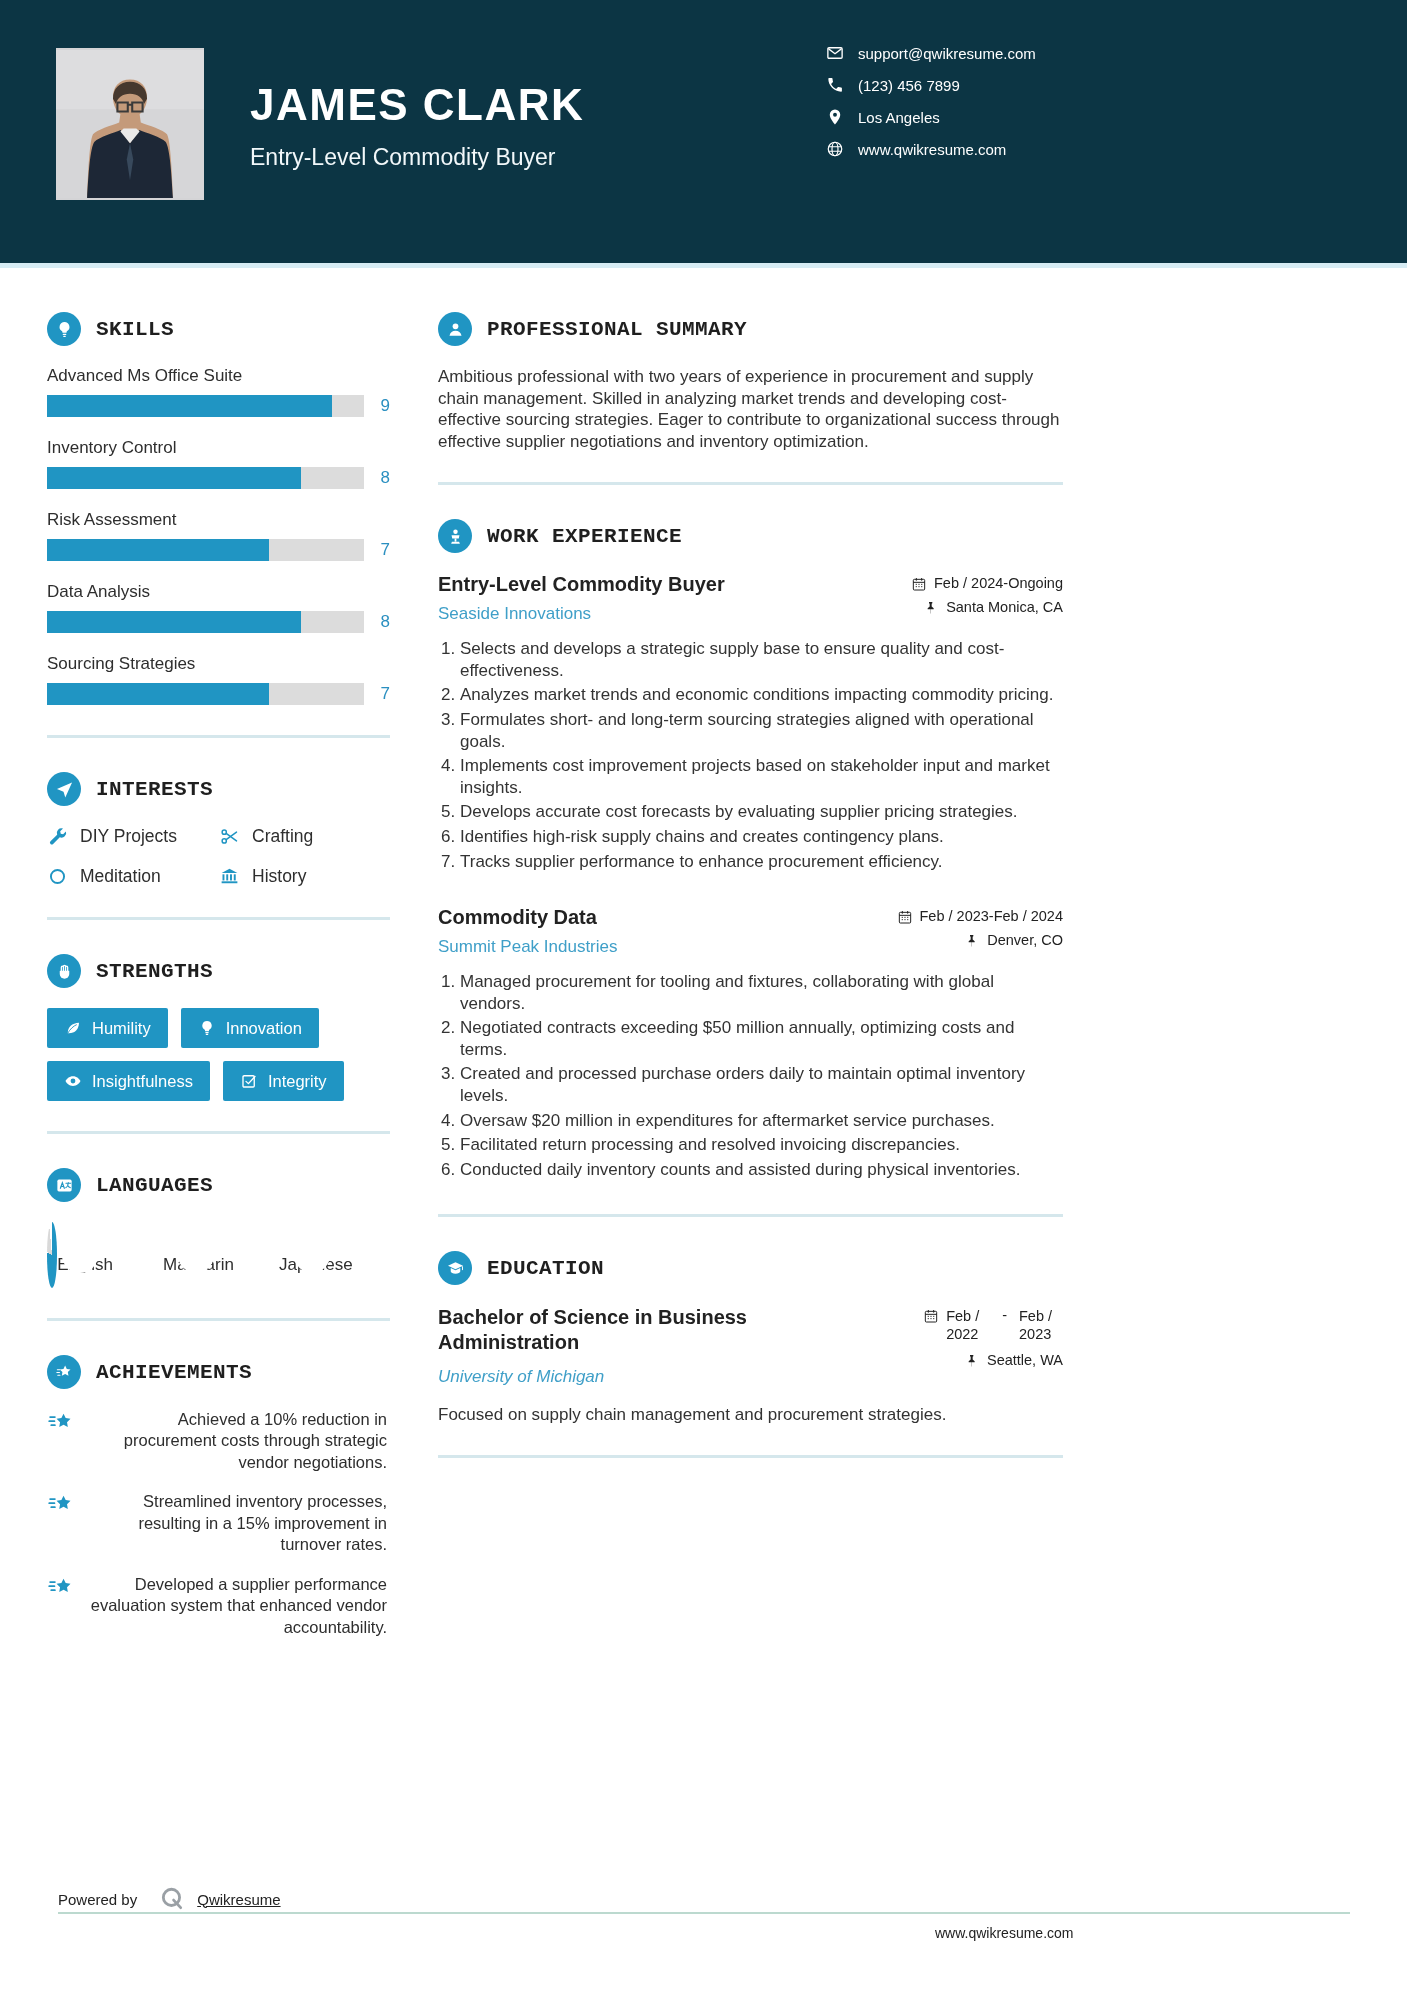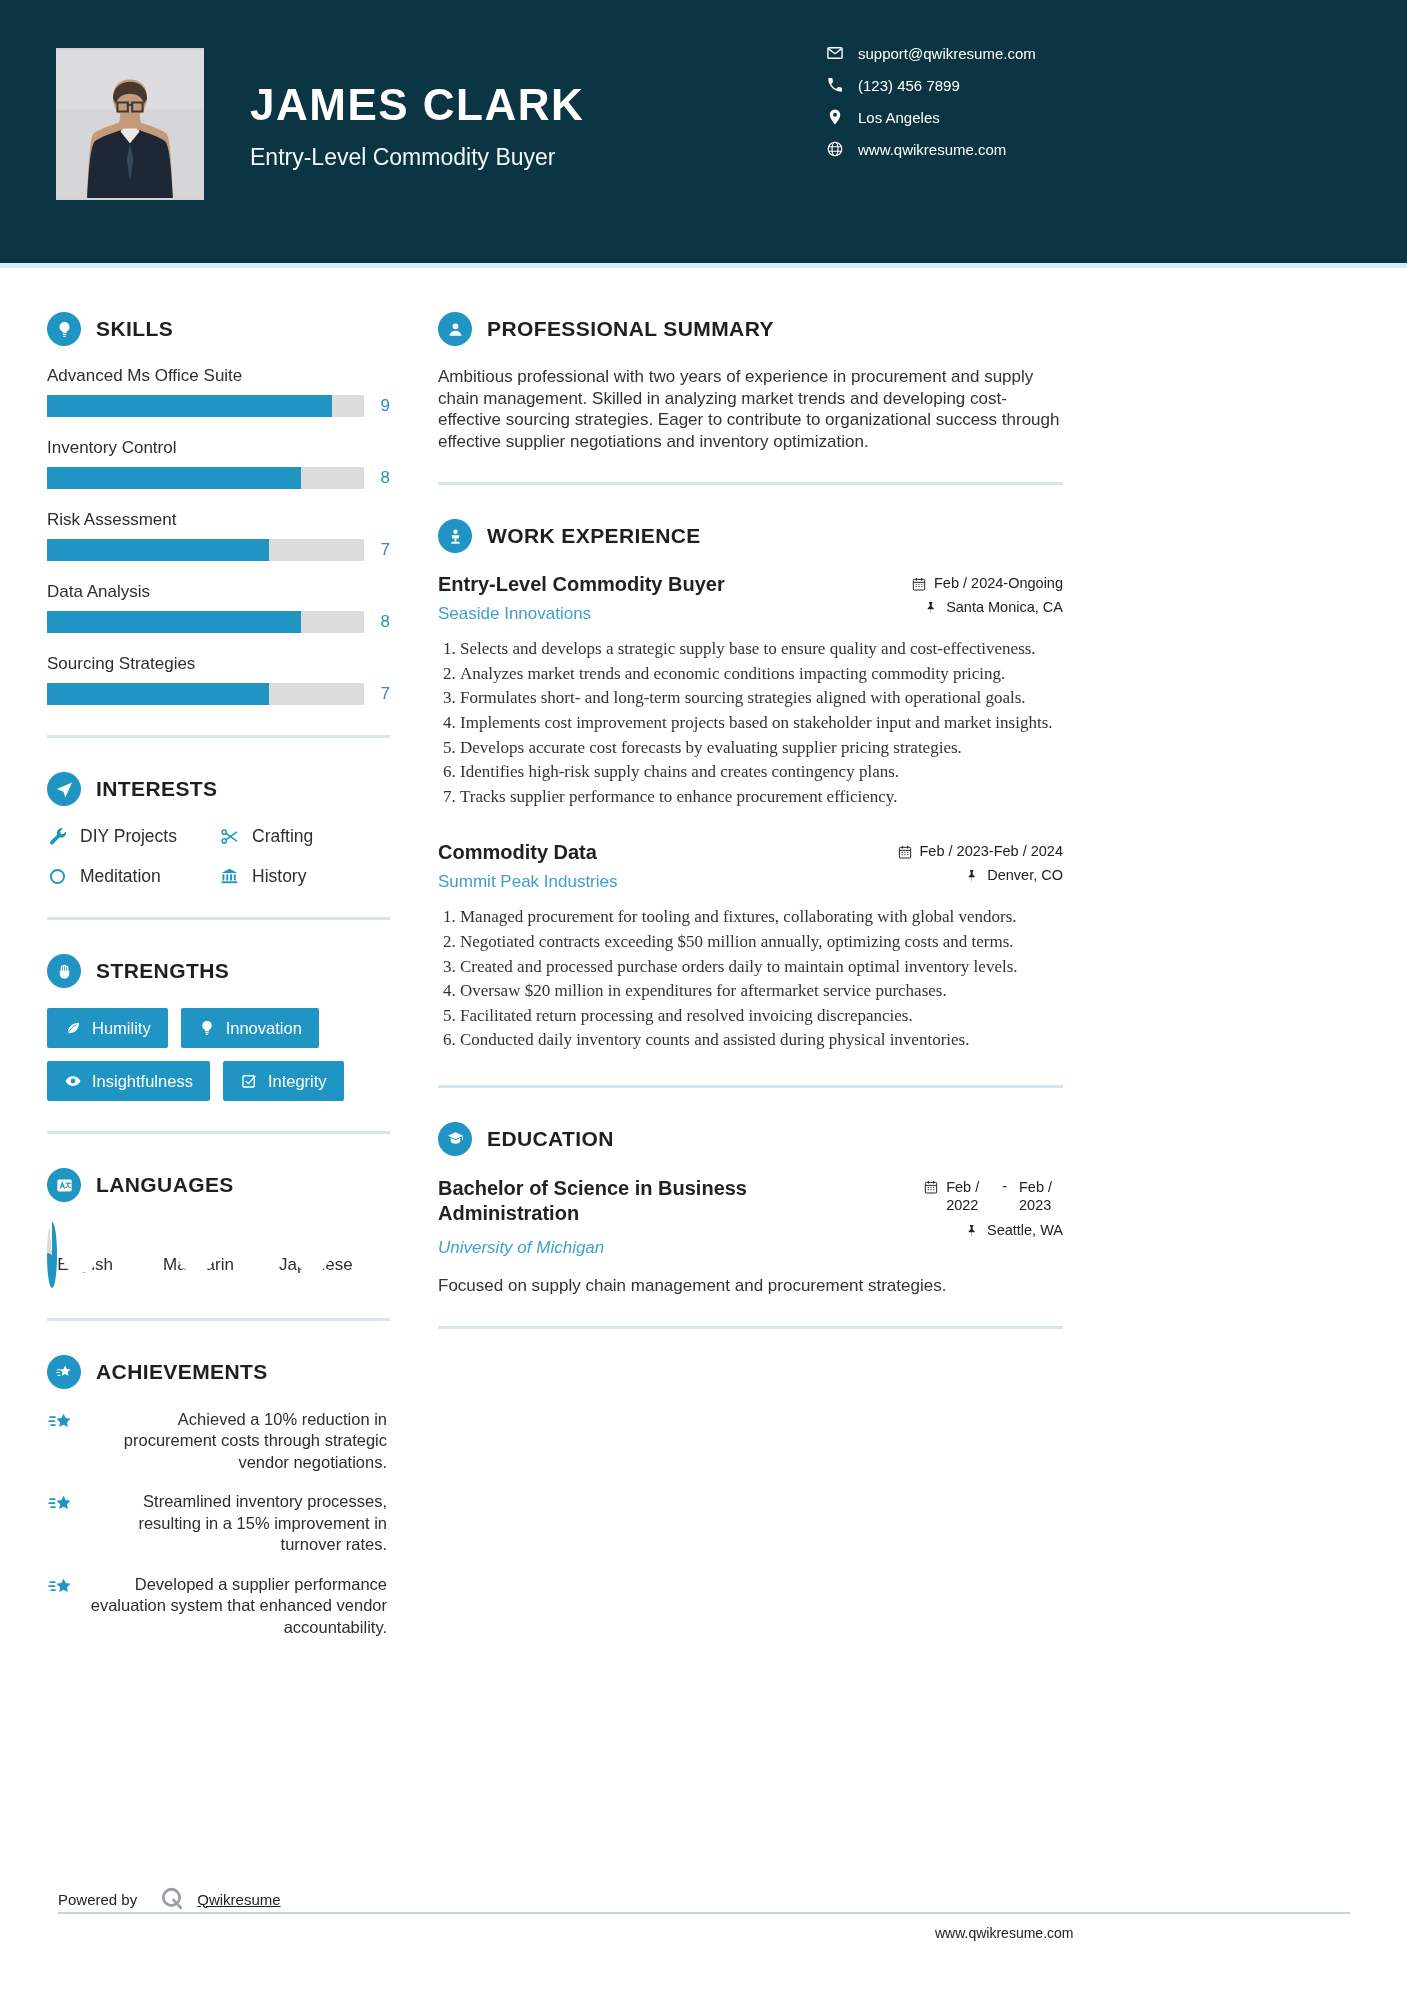--- a/index.html
+++ b/index.html
@@ -45,21 +45,21 @@
   .main{width:625px;flex:0 0 625px;margin-left:48px;}
   hr.sep{border:none;border-top:3px solid var(--divider);margin:30px 0 34px 0;}
   
   .sec-head{display:flex;align-items:center;margin-bottom:20px;}
   .sec-icon{
     width:34px;height:34px;border-radius:50%;background:var(--accent);
     display:inline-flex;align-items:center;justify-content:center;color:#ffffff;flex:0 0 34px;
   }
   .sec-icon svg{width:19px;height:19px;}
   .sec-head h2{
-    font-size:21px;font-weight:700;color:var(--dark);letter-spacing:0.4px;margin-left:15px;
+    font-size:21px;font-weight:700;color:var(--dark);letter-spacing:0.4px;margin-left:15px;font-family:Liberation Mono, monospace;
   }
   
   .skill{margin-bottom:21px;}
   .skill-label{font-size:17px;color:#2e2e2e;margin-bottom:9px;}
   .skill-row{display:flex;align-items:center;}
   .skill-track{flex:1;height:22px;background:var(--track);overflow:hidden;}
   .skill-fill{height:100%;background:var(--accent);}
   .skill-value{width:26px;text-align:right;font-size:17px;color:#2a8fc0;}
   
   .interest-grid{display:grid;grid-template-columns:172px auto;row-gap:19px;}
@@ -88,21 +88,21 @@
   
   .summary-text{font-size:17px;line-height:1.27;color:var(--text);}
   .job{margin-bottom:34px;}
   .job-head{display:flex;justify-content:space-between;margin-bottom:14px;}
   .job-title-txt{font-size:20px;font-weight:700;color:#222222;}
   .job-company{font-size:17px;color:var(--link);margin-top:8px;}
   .meta{display:flex;flex-direction:column;align-items:flex-end;gap:8px;min-width:185px;padding-top:2px;}
   .meta-row{display:flex;align-items:flex-start;font-size:14.5px;color:#222222;}
   .m-icon{width:16px;height:16px;margin-right:7px;display:inline-flex;color:#222222;position:relative;top:1px;}
   .m-icon svg{width:16px;height:16px;}
-  .bullets{margin-left:2px;padding-left:20px;font-family:Liberation Serif, serif;}
+  .bullets{margin-left:2px;padding-left:20px;}
   .bullets li{font-size:17px;line-height:1.27;color:var(--text);margin-bottom:3px;}
   .edu-head{display:flex;justify-content:space-between;}
   .degree{font-size:20px;font-weight:700;color:#222222;max-width:330px;line-height:1.25;}
   .school{font-size:17px;color:var(--link);margin-top:12px;font-style:italic;}
   .edu-desc{font-size:17px;color:var(--text);margin-top:18px;}
   .date-split{display:inline-block;width:44px;line-height:1.25;}
   .date-dash{margin:0 12px;}
   
   .footer-left{position:absolute;left:58px;top:1886px;display:flex;align-items:center;font-size:15px;color:#222222;}
   .q-logo{width:26px;height:26px;margin:0 12px 0 22px;color:#9aa0a5;display:inline-flex;}

